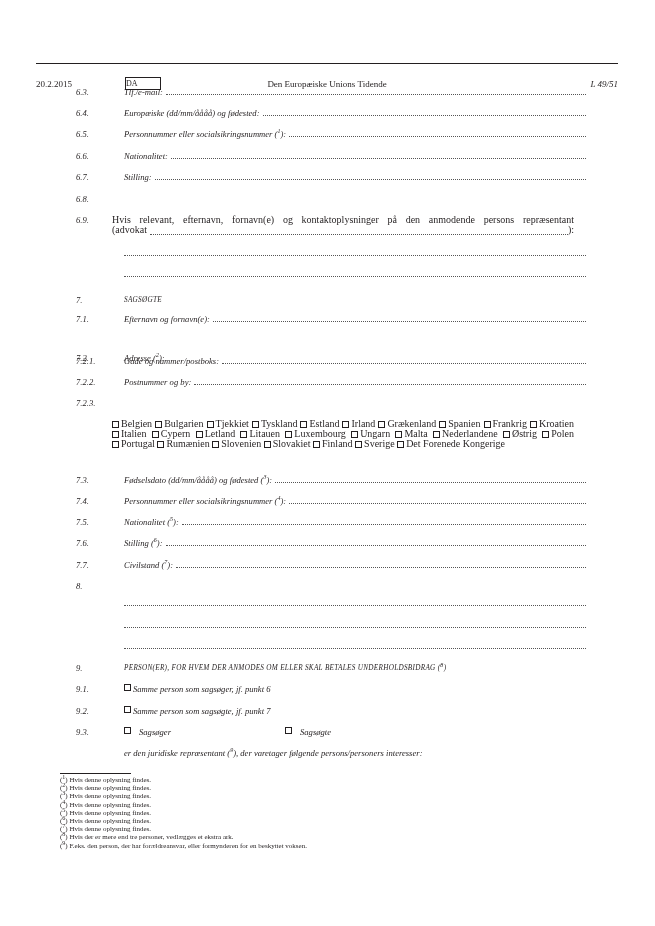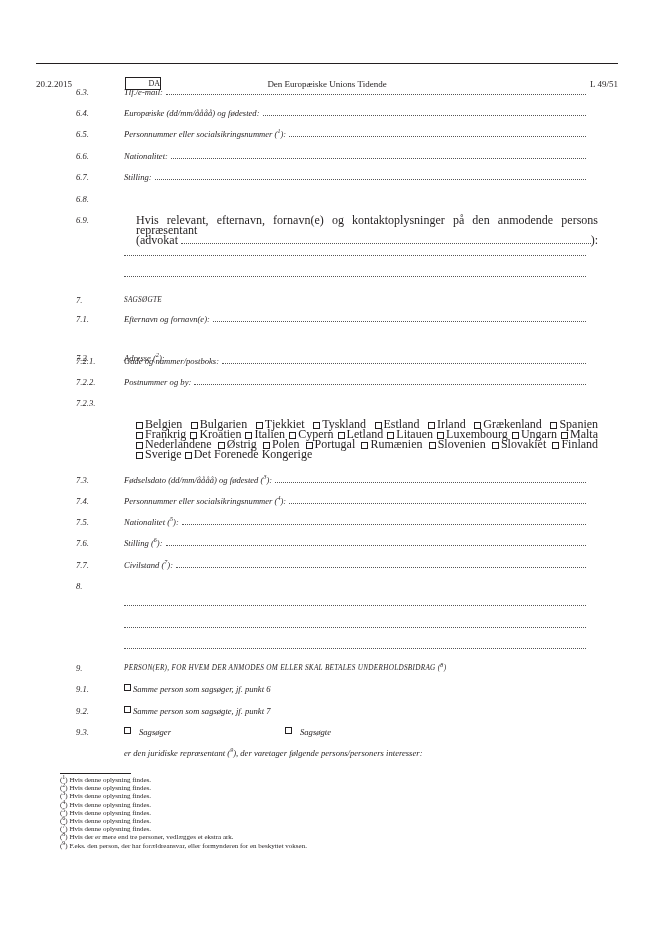--- a/index.html
+++ b/index.html
@@ -1,35 +1,35 @@
 <!DOCTYPE html>
 <html><head>
 <meta charset="utf-8">
 <style>
   html, body { margin:0; padding:0; background:#ffffff; }
   body { width:655px; height:926px; position:relative; overflow:hidden;
     font-family:"Liberation Serif","DejaVu Serif",serif; color:#231f20; }
   .header { position:absolute; left:36px; top:42px; width:582px; height:14px; font-size:9px;margin-top:36px; }
   .header .date { position:absolute; left:0; top:1px; }
-  .header .lang { position:absolute; left:89px; top:-1px; width:34px; height:11px; border:1px solid #231f20; text-align:right; font-size:8px; line-height:11px; }
+  .header .lang { position:absolute; left:89px; top:-1px; width:34px; height:11px; border:1px solid #231f20; text-align:left; font-size:8px; line-height:11px; }
   .header .journal { position:absolute; left:0; right:0; top:1px; text-align:center; }
-  .header .page { position:absolute; right:0; top:1px; }
+  .header .page { position:absolute; right:0; top:1px;font-style:italic; }
   .header-rule { position:absolute; left:36px; top:63px; width:582px; height:0; border-top:1px solid #231f20; }
 
   .row { position:absolute; left:76px; width:510px; font-size:8.6px; line-height:10px; height:11px;font-style:italic; }
   .row .num { position:absolute; left:0; top:0; }
   .row .body { position:absolute; left:48px; right:0; top:0; display:flex; white-space:nowrap; }
   .row .body .dots { flex:1; overflow:hidden; margin-left:3px; position:relative; }
   .row .body .dots::after { content:""; position:absolute; left:0; right:0; bottom:2px; border-bottom:1px dotted #555; }
   .smallcaps { font-size:7.2px; letter-spacing:0.3px; text-transform:uppercase; }
   .sup { font-size:6px; vertical-align:super; line-height:0; }
 
   .fullline { position:absolute; left:124px; width:462px; height:0; border-bottom:1px dotted #555; }
 
-  .para { position:absolute; left:136px; width:462px; font-size:12px; line-height:10px; text-align:justify; }
+  .para { position:absolute; left:112px; width:462px; font-size:10px; line-height:10px; text-align:justify; }
   .cb { display:inline-block; width:7px; height:7px; border:1px solid #231f20; vertical-align:-1px; margin-right:2px; box-sizing:border-box; }
   .country { white-space:nowrap; }
 
   .fn-rule { position:absolute; left:60px; top:773px; width:71px; border-top:1px solid #231f20; }
   .footnotes { position:absolute; left:60px; top:776px; font-size:7px; line-height:8.2px; }
   .footnotes div { white-space:nowrap; }
 </style>
 </head>
 <body>
 
@@ -78,21 +78,21 @@
 </div>
 <div class="row" style="top:194px">
   <span class="num">6.8.</span>
 </div>
 
 <div class="row" style="top:215px">
   <span class="num">6.9.</span>
 </div>
 <div class="para" style="top:215px">
   <div style="text-align:justify; text-align-last:justify;">Hvis relevant, efternavn, fornavn(e) og kontaktoplysninger på den anmodende persons repræsentant</div>
-  <div style="display:flex; white-space:nowrap;">
+  <div style="display:flex; white-space:nowrap;align-items:center;">
     <span>(advokat</span>
     <span style="flex:1; margin-left:3px; border-bottom:1px dotted #555; height:8px;"></span>
     <span>):</span>
   </div>
 </div>
 <div class="fullline" style="top:255px"></div>
 <div class="fullline" style="top:276px"></div>
 
 <div class="row" style="top:295px">
   <span class="num">7.</span>

